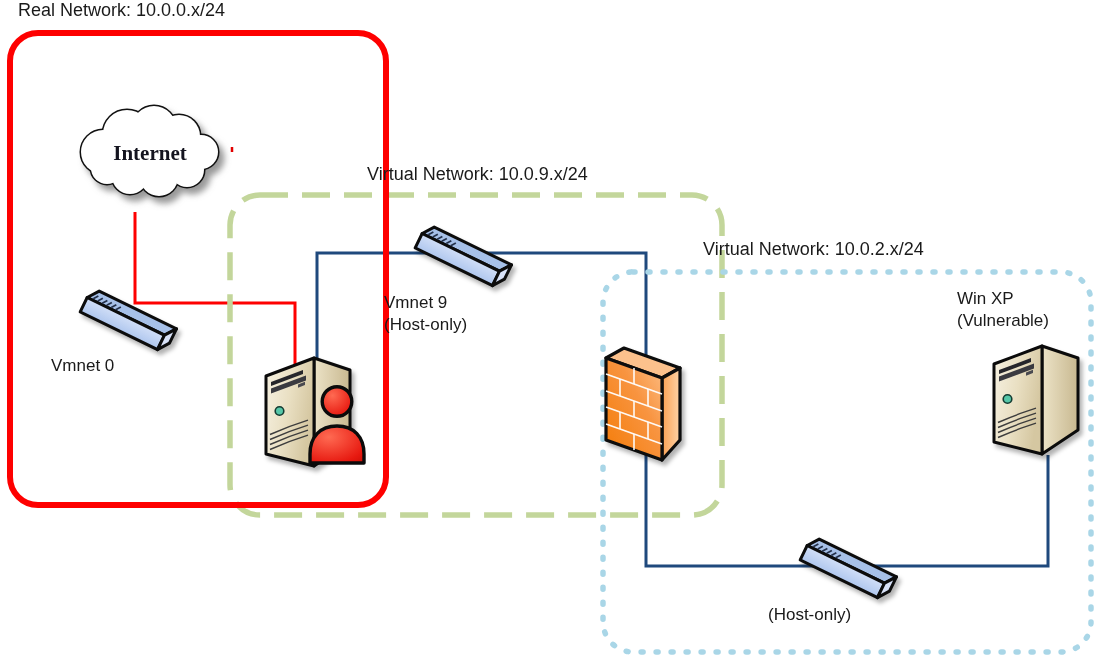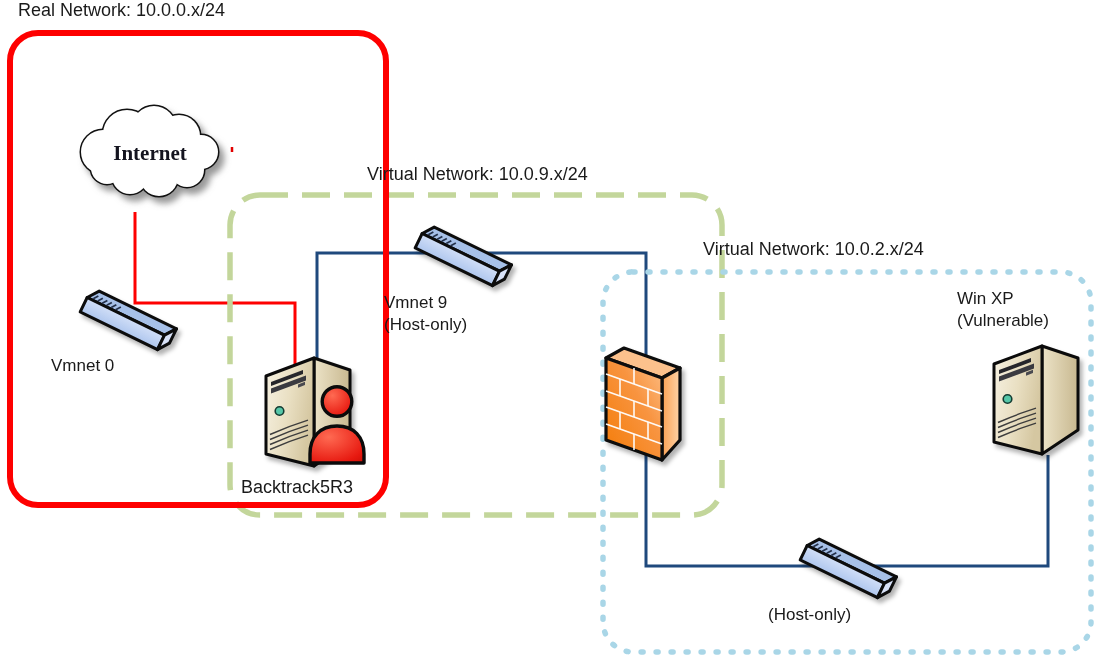--- a/index.html
+++ b/index.html
@@ -201,15 +201,14 @@
   </div>
 
   <div class="node-label" style="left:454px;top:379px;width:160px">
   </div>
 
   <div class="node-label" style="left:957px;top:288px;width:160px">
     <span class="l2">Win XP</span>
     <span class="l2">(Vulnerable)</span>
   </div>
 
-  <div class="node-label" style="left:241px;top:476px;width:160px;font-size:18px">Backtrack5R3</div>
 
 </div>
 
 </body></html>

